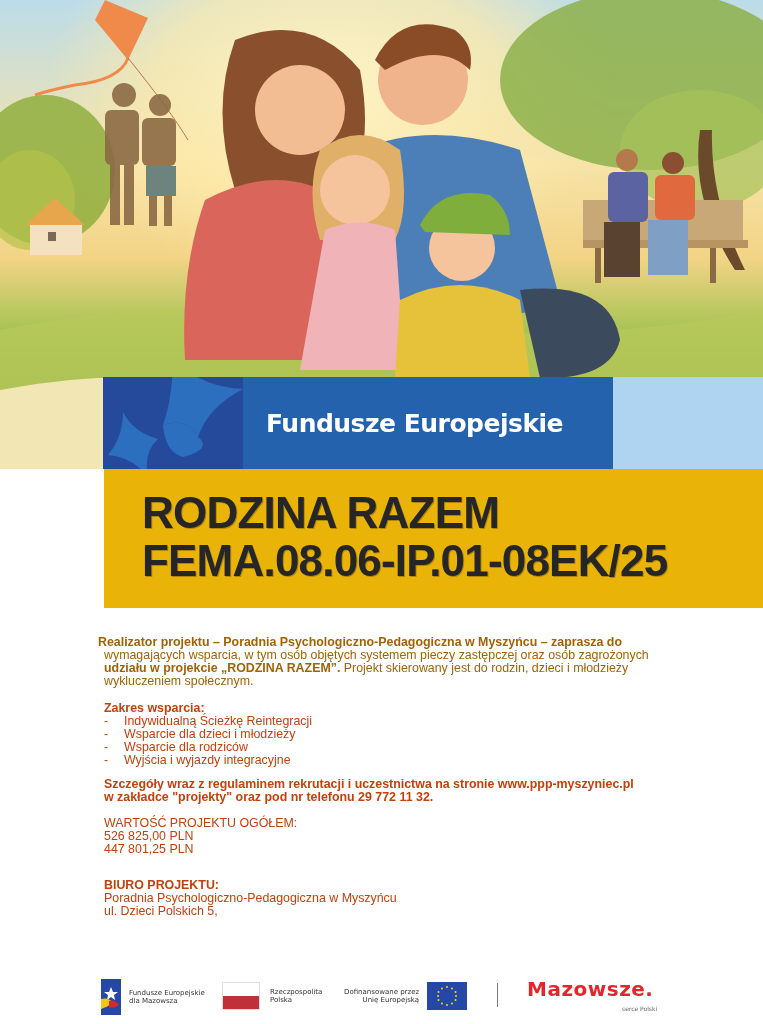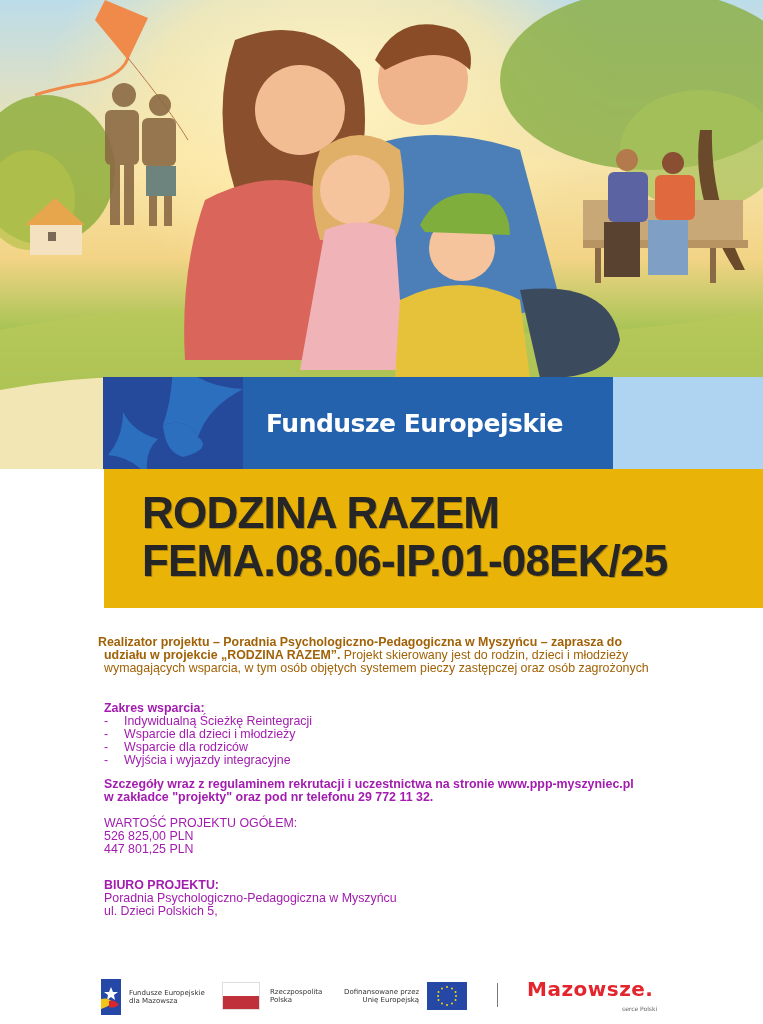--- a/index.html
+++ b/index.html
@@ -38,21 +38,21 @@
     text-shadow: 1px 1px 0 rgba(0,0,0,0.25);
   }
   .title-panel .l1 { top: 22px; }
   .title-panel .l2 { top: 70px; }
 
   
   .body-text { position: absolute; left: 98px; top: 636px; width: 580px; font-size: 12.4px; line-height: 13px; color: #a16207; }
   .body-text p { margin: 0; }
   .body-text .indent { padding-left: 6px; }
   .body-text b { font-weight: bold; }
-  .section { position: absolute; left: 104px; width: 580px; font-size: 12.4px; line-height: 13px; color: #a21caf; }
+  .section { position: absolute; left: 104px; width: 580px; font-size: 12.4px; line-height: 13px; color: #c2410c; }
   .list-item { display: flex; }
   .list-item .dash { width: 20px; }
 
   
   .logos { position: absolute; left: 95px; top: 975px; width: 590px; height: 42px; }
   .logo { position: absolute; display: flex; align-items: center; }
   .logo-text { font-family: "DejaVu Sans", sans-serif; font-size: 7px; line-height: 8.5px; color: #333; }
   .pl-flag { width: 38px; height: 28px; border: 1px solid #ddd; display: flex; flex-direction: column; }
   .pl-flag .w { flex: 1; background: #fff; }
   .pl-flag .r { flex: 1; background: #c0303a; }
@@ -139,22 +139,23 @@
 </div>
 <div class="light-right"></div>
 
 <div class="title-panel">
   <div class="line l1">RODZINA RAZEM</div>
   <div class="line l2">FEMA.08.06-IP.01-08EK/25</div>
 </div>
 
 <div class="body-text">
   <p><b>Realizator projektu – Poradnia Psychologiczno-Pedagogiczna w Myszyńcu – zaprasza do</b></p>
+  <p class="indent">wymagających wsparcia, w tym osób objętych systemem pieczy zastępczej oraz osób zagrożonych</p>
   <p class="indent"><b>udziału w projekcie „RODZINA RAZEM”.</b><span> Projekt skierowany jest do rodzin, dzieci i młodzieży</span></p>
-  <p class="indent">wymagających wsparcia, w tym osób objętych systemem pieczy zastępczej oraz osób zagrożonych</p>
+  <p class="indent">wykluczeniem społecznym.</p>
 </div>
 
 <div class="section" style="top:702px;">
   <p><b>Zakres wsparcia:</b></p>
   <div class="list-item">
       <span class="dash">-</span>
       <span>Indywidualną Ścieżkę Reintegracji</span>
     </div>
   <div class="list-item">
       <span class="dash">-</span>

